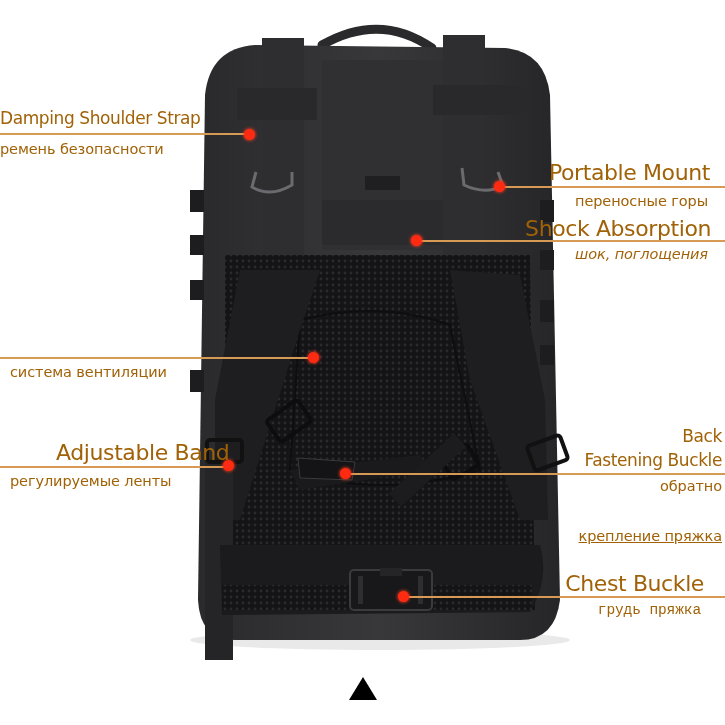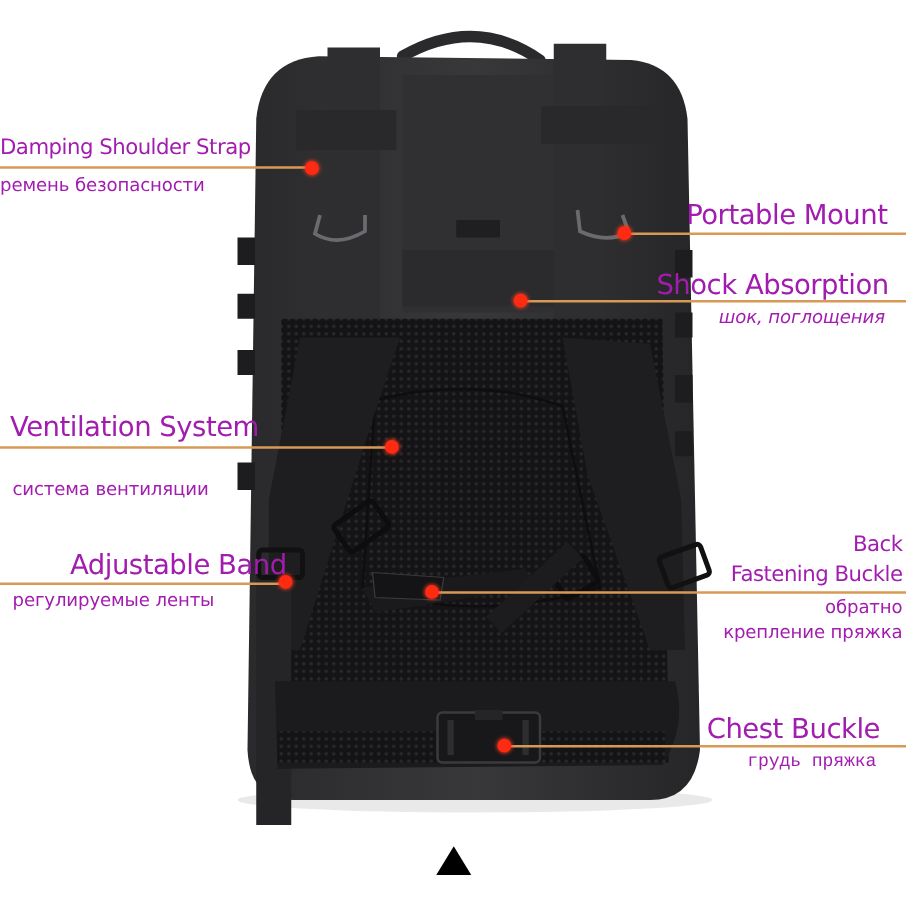--- a/index.html
+++ b/index.html
@@ -1,19 +1,19 @@
 <!DOCTYPE html>
 <html><head>
 <meta charset="utf-8">
 <style>
   html, body { margin:0; padding:0; background:#ffffff; }
   body { width:725px; height:725px; position:relative; overflow:hidden; font-family:"DejaVu Sans", "Liberation Sans", sans-serif; }
   .stage { position:absolute; left:0; top:0; width:725px; height:725px; }
   .bag { position:absolute; left:0; top:0; }
-  .lbl { position:absolute; color:#a21caf; white-space:nowrap; }
+  .lbl { position:absolute; color:#a16207; white-space:nowrap; }
   .en { font-size:22px; letter-spacing:-0.4px; }
   .en.sm { font-size:17px; }
   .ru { font-size:14.5px; letter-spacing:-0.1px; }
   .right { text-align:right; }
   .line { position:absolute; height:2px; background:#d79a55; }
   .dot { position:absolute; width:11px; height:11px; border-radius:50%; background:#ff2a12; box-shadow:0 0 3px 1px rgba(255,60,30,0.7); }
   .arrow { position:absolute; left:349px; top:677px; width:0; height:0; border-left:14px solid transparent; border-right:14px solid transparent; border-bottom:23px solid #000; }
 </style>
 </head>
 <body>
@@ -101,33 +101,33 @@
   <div class="dot" style="left:494px; top:181px;"></div>
   <div class="dot" style="left:411px; top:235px;"></div>
   <div class="dot" style="left:308px; top:352px;"></div>
   <div class="dot" style="left:223px; top:460px;"></div>
   <div class="dot" style="left:340px; top:468px;"></div>
   <div class="dot" style="left:398px; top:591px;"></div>
 
   <div class="lbl en sm" style="left:0; top:108px;">Damping Shoulder Strap</div>
   <div class="lbl ru" style="left:0; top:141px;">ремень безопасности</div>
 
-  <div class="lbl en" style="left:8px; top:330px;">Ventilation System</div>
-  <div class="lbl ru" style="left:10px; top:364px;margin-top:20px;">система вентиляции</div>
+  <div class="lbl ru" style="left:10px; top:364px;">система вентиляции</div>
 
   <div class="lbl en" style="left:12px; top:440px;margin-left:44px;">Adjustable Band</div>
   <div class="lbl ru" style="left:10px; top:473px;">регулируемые ленты</div>
 
   <div class="lbl en right" style="right:15px; top:160px;">Portable Mount</div>
+  <div class="lbl ru right" style="right:17px; top:193px;">переносные горы</div>
 
   <div class="lbl en right" style="right:14px; top:216px;">Shock Absorption</div>
   <div class="lbl ru right" style="right:17px; top:246px;font-style:italic;">шок, поглощения</div>
 
   <div class="lbl en sm right" style="right:3px; top:426px;">Back</div>
   <div class="lbl en sm right" style="right:3px; top:450px;">Fastening Buckle</div>
   <div class="lbl ru right" style="right:3px; top:478px;">обратно</div>
-  <div class="lbl ru right" style="right:3px; top:498px;">крепление пряжка</div>
+  <div class="lbl ru right" style="right:3px; top:528px;text-decoration:underline;">крепление пряжка</div>
 
   <div class="lbl en right" style="right:21px; top:571px;">Chest Buckle</div>
   <div class="lbl ru right" style="right:24px; top:602px;font-family:Liberation Mono, monospace;">грудь пряжка</div>
 
   <div class="arrow"></div>
 </div>
 
 </body></html>

